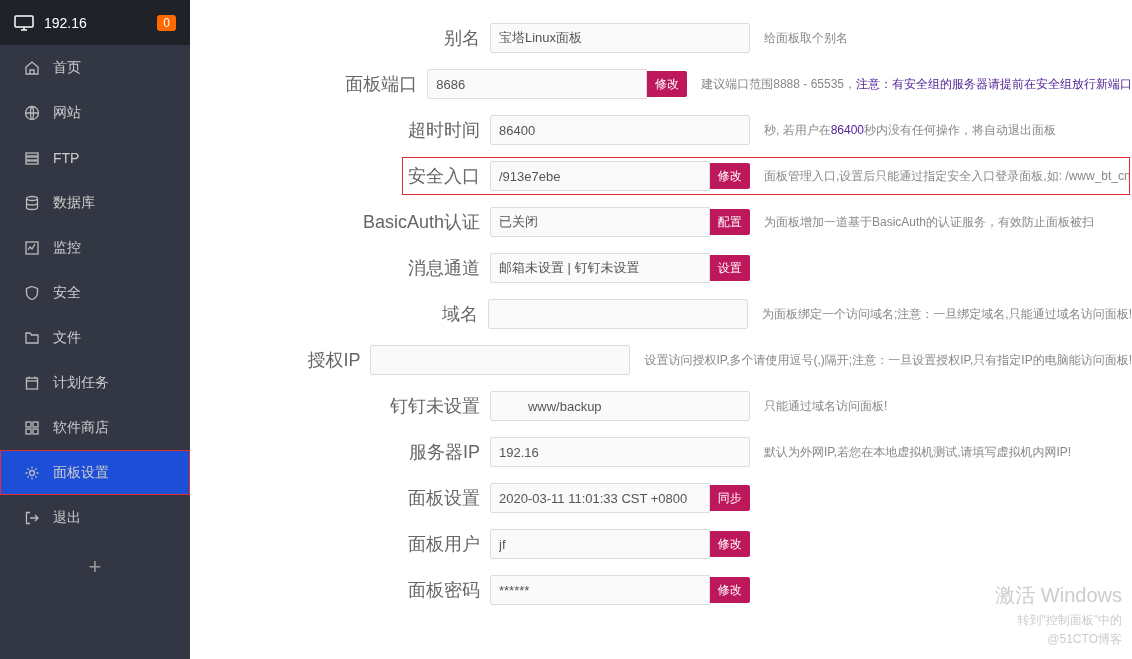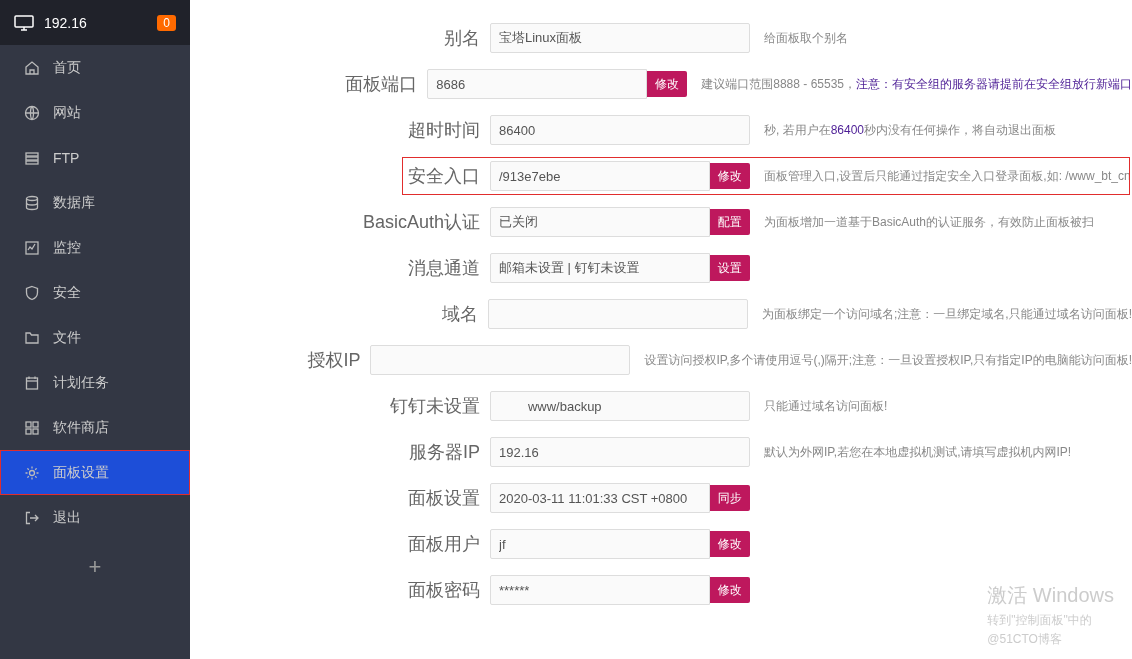--- a/index.html
+++ b/index.html
@@ -23,21 +23,21 @@
     .form-label { width: 300px; text-align: right; padding-right: 10px; color: #666; font-size: 18px; }
     .form-input-wrap { display: flex; align-items: center; width: 260px; }
     .form-input { height: 30px; border: 1px solid #ddd; background: #fafafa; padding: 0 8px; font-size: 13px; color: #555; width: 242px; border-radius: 2px 0 0 2px; outline: none; }
     .form-input.no-btn { border-radius: 2px; width: 260px; }
     .action-btn { width: 45px; height: 26px; background: #be185d; color: #fff; border: none; font-size: 12px; cursor: pointer; border-radius: 0 2px 2px 0; text-align: center; }
     .form-hint { padding-left: 14px; color: #888; font-size: 12px; flex: 1; white-space: nowrap; }
     .warn { color: #4c1d95; }
     .highlight-row { position: relative; }
     .highlight-row::after { content: ""; position: absolute; left: 212px; right: 2px; top: 4px; bottom: 4px; border: 1px solid #e12d2d; pointer-events: none; }
     
-    .watermark { position: absolute; right: 18px; bottom: 10px; text-align: left; color: #ccc; font-size: 12px; line-height: 1.6; pointer-events: none; margin-top: 23px; }
+    .watermark { position: absolute; right: 10px; bottom: 10px; text-align: right; color: #ccc; font-size: 12px; line-height: 1.6; pointer-events: none; margin-top: 23px; }
     .watermark .big { font-size: 20px; color: #ccc; }
   </style>
 </head>
 <body>
 
 <div class="container">
   <div class="sidebar">
     <div class="sidebar-header">
       <span class="monitor-icon">
         <svg width="20" height="16" viewBox="0 0 20 16" fill="none" stroke="#fff" stroke-width="1.5">

